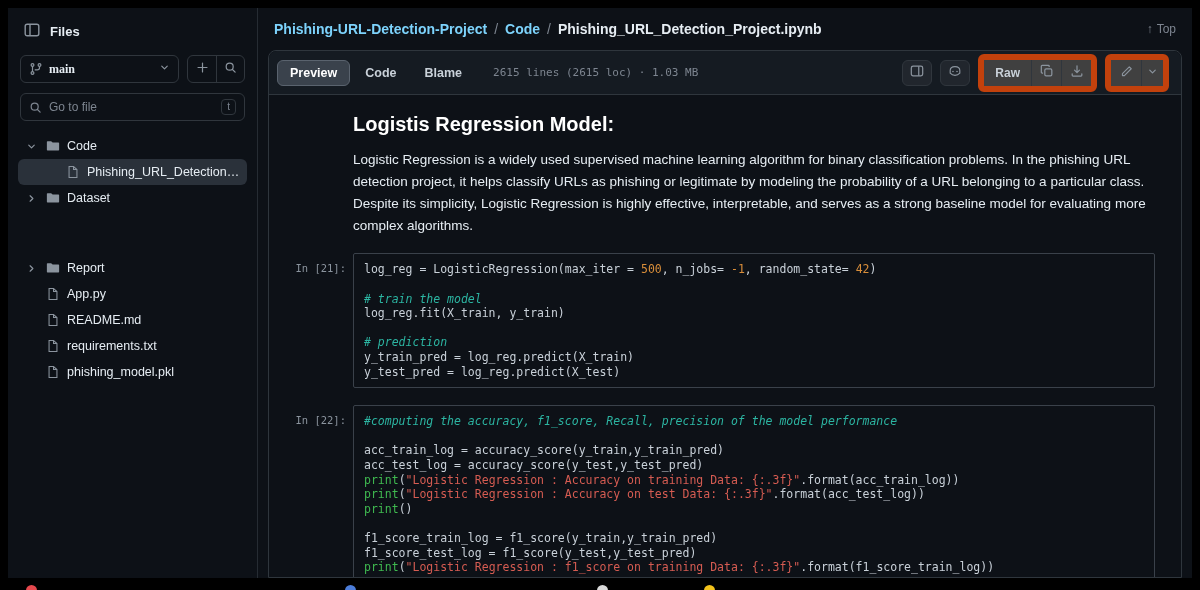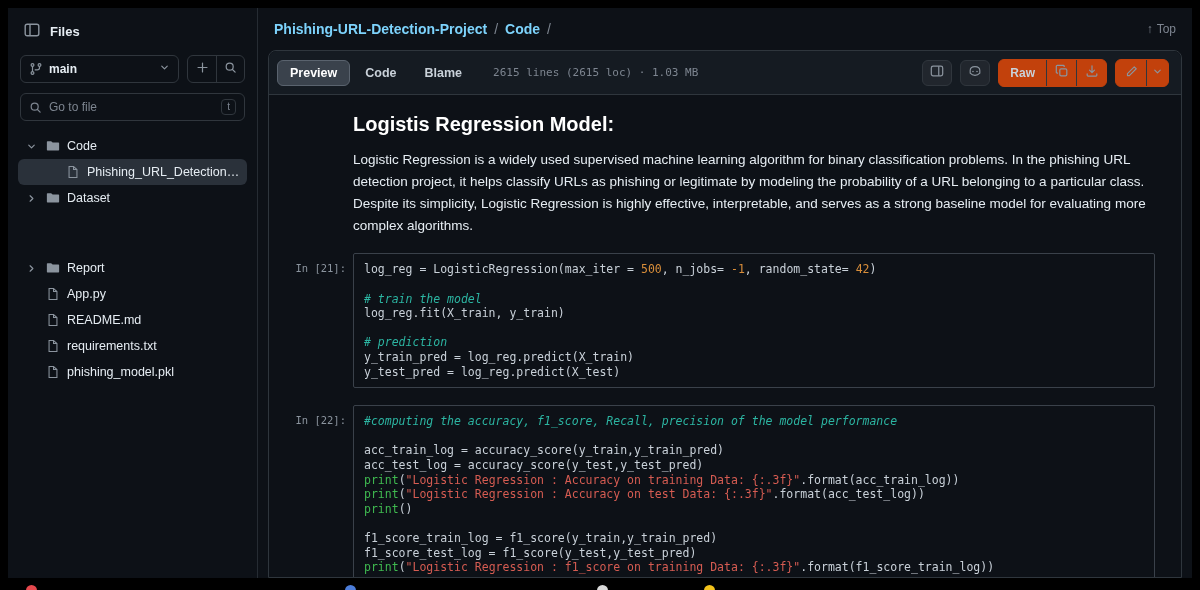--- a/index.html
+++ b/index.html
@@ -7,21 +7,21 @@
   body{background:#000;color:#e6edf3;font-family:"Liberation Sans",sans-serif;overflow:hidden;position:relative;}
   button{font-family:inherit;cursor:pointer;}
 
   .window{position:absolute;top:8px;left:8px;width:1184px;height:570px;background:#0d1117;display:flex;overflow:hidden;}
 
   
   .sidebar{width:250px;flex:none;background:#0d1117;border-right:1px solid #262c33;padding:10px 8px;display:flex;flex-direction:column;min-height:0;}
   .sidebar-head{display:flex;align-items:center;gap:10px;padding:4px 8px 14px;}
   .sidebar-head .ttl{font-size:13px;font-weight:700;}
   .panel-btn{background:transparent;border:none;color:#8b949e;display:flex;align-items:center;}
-  .branch-row{display:flex;gap:8px;padding:0 4px;margin-bottom:10px;}
+  .branch-row{display:flex;gap:8px;padding:0 4px;margin-bottom:10px;font-family:Liberation Serif, serif;}
   .branch-btn{flex:1;display:flex;align-items:center;gap:6px;height:28px;padding:0 8px;background:transparent;border:1px solid #30363d;border-radius:6px;color:#e6edf3;font-size:12px;font-weight:700;min-width:0;}
   .branch-btn .bname{overflow:hidden;text-overflow:ellipsis;white-space:nowrap;}
   .branch-btn .caret{margin-left:auto;color:#8b949e;}
   .mini-group{display:flex;border:1px solid #30363d;border-radius:6px;overflow:hidden;flex:none;}
   .mini-btn{width:28px;height:26px;display:flex;align-items:center;justify-content:center;background:transparent;border:none;color:#8b949e;}
   .mini-btn + .mini-btn{border-left:1px solid #30363d;}
   .goto-row{display:flex;align-items:center;gap:7px;height:28px;margin:0 4px 12px;padding:12px 8px;border:1px solid #30363d;border-radius:6px;color:#7d8590;}
   .goto-row input{flex:1;min-width:0;background:transparent;border:none;outline:none;color:#e6edf3;font-size:12px;font-family:inherit;}
   .goto-row input::placeholder{color:#7d8590;}
   .key-hint{font-size:10px;line-height:1;border:1px solid #30363d;border-radius:4px;padding:2px 5px;color:#7d8590;}
@@ -41,21 +41,21 @@
   .top-link{margin-left:auto;color:#7d8590;font-size:12px;display:flex;gap:4px;align-items:center;cursor:pointer;background:transparent;border:none;}
 
   .file-box{flex:1;margin:0 10px;border:1px solid #2f363d;border-radius:8px 8px 0 0;display:flex;flex-direction:column;min-height:0;background:#0d1117;}
   .file-toolbar{flex:none;height:44px;display:flex;align-items:center;gap:8px;padding:0 8px;background:#151b22;border-bottom:1px solid #2f363d;border-radius:8px 8px 0 0;}
   .seg{display:flex;align-items:center;gap:2px;}
   .tab{padding:5px 12px;font-size:12.5px;color:#c9d1d9;background:transparent;border:1px solid transparent;border-radius:6px;font-weight:600;}
   .tab.active{background:#3a424c;border-color:#5a636e;color:#fff;}
   .file-info{margin-left:10px;font-family:"DejaVu Sans Mono",monospace;font-size:11px;color:#7d8590;white-space:nowrap;overflow:hidden;text-overflow:ellipsis;}
   .tb-right{margin-left:auto;display:flex;align-items:center;gap:8px;padding-right:4px;flex:none;}
   .sq-btn{width:30px;height:26px;display:flex;align-items:center;justify-content:center;background:#21262d;border:1px solid #30363d;border-radius:6px;color:#8b949e;}
-  .btn-group{display:flex;border:1px solid #c2410c;border-radius:6px;overflow:hidden;background:#c2410c;}
+  .btn-group{display:flex;border:6px solid #c2410c;border-radius:6px;overflow:hidden;background:#404040;}
   .btn-group > *{display:flex;align-items:center;justify-content:center;height:26px;border:none;background:transparent;color:#8b949e;}
   .btn-group > * + *{border-left:1px solid #30363d;}
   .raw-btn{padding:0 11px;font-size:12px;font-weight:600;color:#c9d1d9;}
   .icon-cell{width:30px;}
 
   
   .nb-scroll{flex:1;overflow:hidden;padding:18px 26px 0 20px;}
   .nb-head{margin-left:64px;}
   .nb-title{font-size:20px;font-weight:700;margin-bottom:13px;color:#fff;}
   .nb-para{font-size:13.5px;line-height:1.62;color:#e6edf3;}
@@ -231,20 +231,21 @@
   </aside>
 
   <main class="main">
 
     <div class="crumb-bar">
       <span style="display:flex;align-items:center;min-width:0;white-space:nowrap;">
           <span class="bc-link">Phishing-URL-Detection-Project</span>
           <span class="bc-sep">/</span>
           <span class="bc-link">Code</span>
           <span class="bc-sep">/</span>
+          <span class="bc-current">Phishing_URL_Detection_Project.ipynb</span>
         </span>
       <button class="top-link">
         <span>↑</span>
         <span>Top</span>
       </button>
     </div>
 
     <div class="file-box">
       <div class="file-toolbar">
         <div class="seg">

